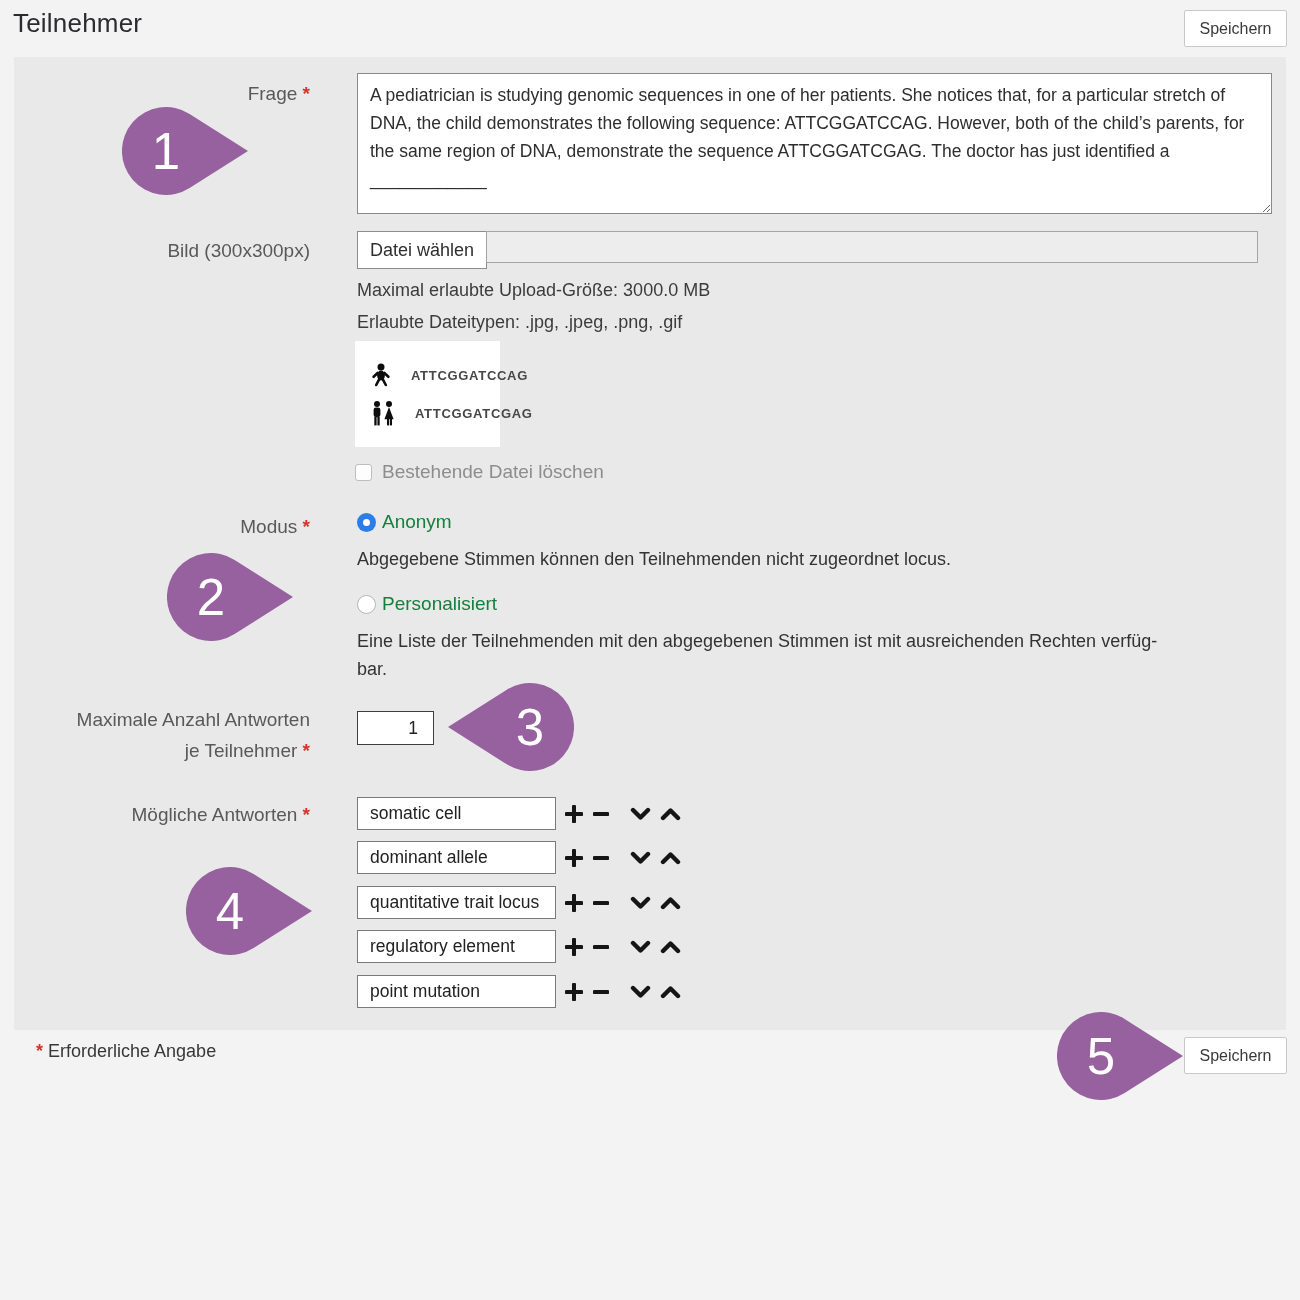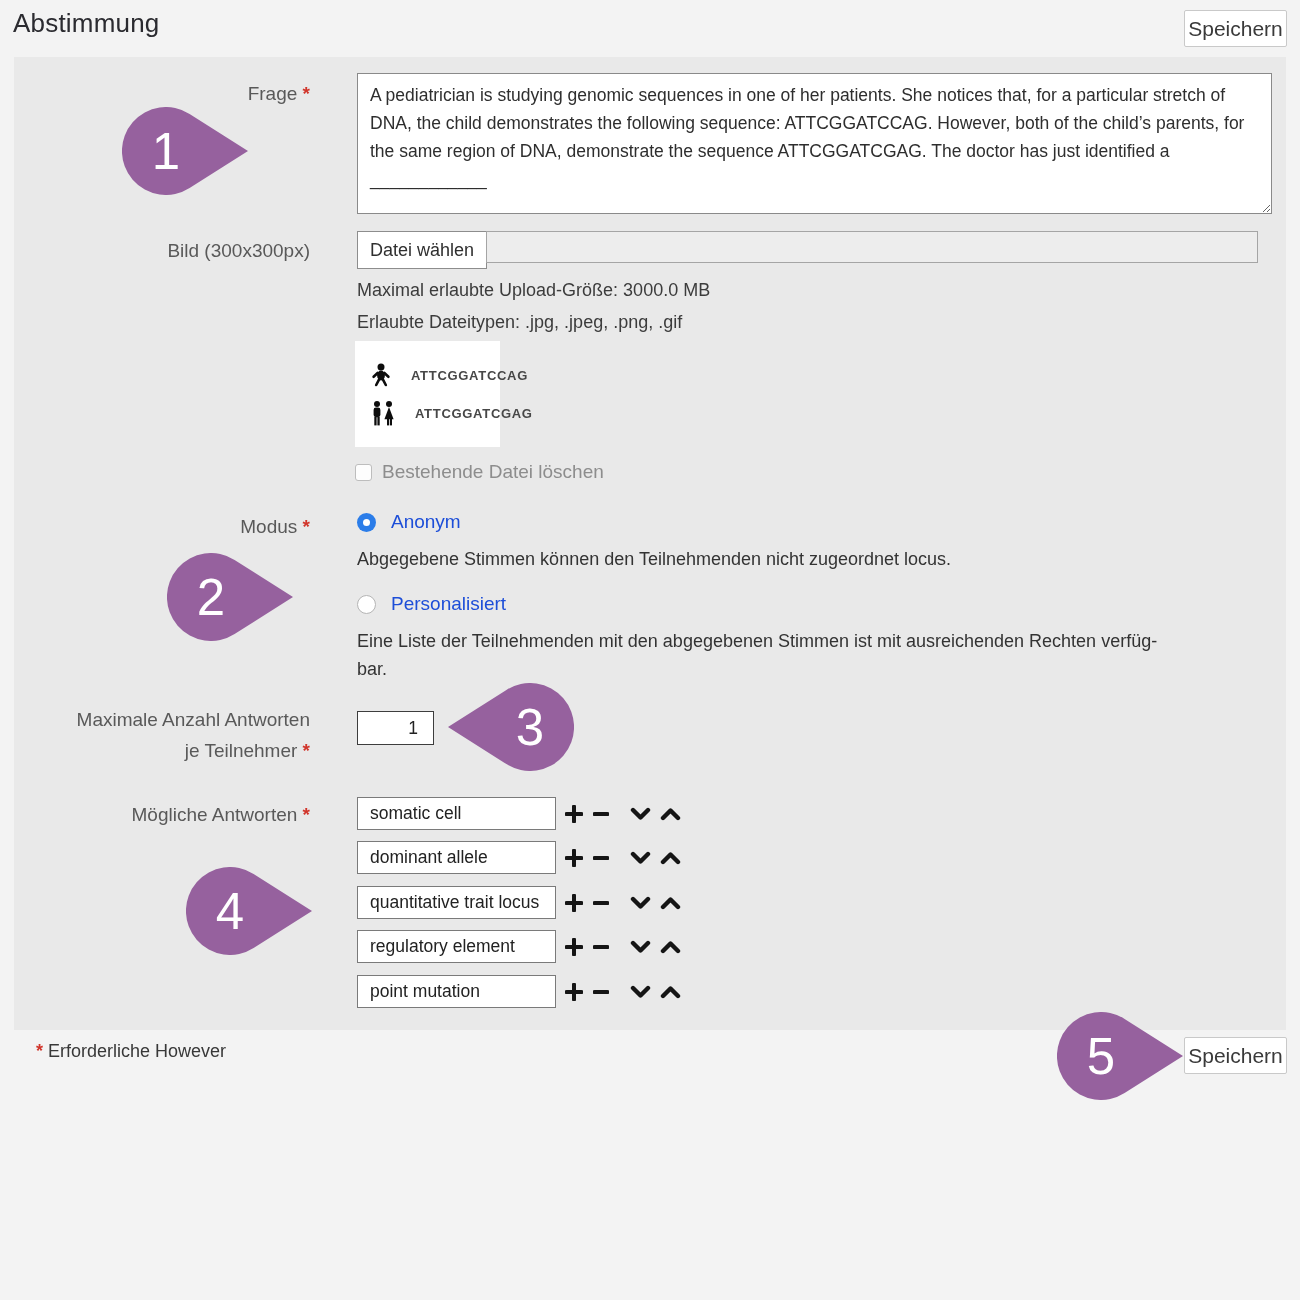--- a/index.html
+++ b/index.html
@@ -19,21 +19,21 @@
   .canvas{position:relative;width:1300px;height:1300px;overflow:hidden}
 
   
   .page-title{
     position:absolute;left:13px;top:8px;
     font-size:26px;font-weight:400;color:#2b2b30;letter-spacing:.2px;
   }
   .btn{
     position:absolute;width:103px;height:37px;
     background:#fff;border:1px solid #c9c9c9;
-    font-family:inherit;font-size:21px;color:#3a3a3a;
+    font-family:inherit;font-size:16px;color:#3a3a3a;
     text-align:center;line-height:35px;cursor:pointer;border-radius:2px;
   }
   .btn-top{left:1184px;top:10px}
   .btn-bottom{left:1184px;top:1037px}
 
   
   .panel{
     position:absolute;left:14px;top:57px;width:1272px;height:973px;
     background:var(--panel-bg);
   }
@@ -87,21 +87,21 @@
     border-radius:3px;display:inline-block;cursor:pointer;flex:0 0 auto;
   }
   .chk-label{font-size:19px;color:#8d8d8d;margin-left:10px}
 
   
   .radio-row{position:absolute;left:357px;display:flex;align-items:center}
   .radio{width:19px;height:19px;border-radius:50%;display:inline-block;flex:0 0 auto;cursor:pointer;position:relative}
   .radio.on{background:var(--radio-blue)}
   .radio.on::after{content:"";position:absolute;left:6px;top:6px;width:7px;height:7px;border-radius:50%;background:#fff}
   .radio.off{background:#fff;border:1px solid #b5b5b5}
-  .radio-label{font-size:19px;color:#1d4ed8;margin-left:15px}
+  .radio-label{font-size:19px;color:#15803d;margin-left:6px}
   .mode-desc{
     position:absolute;left:357px;font-size:18px;color:#333;line-height:28px;
     width:930px;white-space:pre-line;
   }
 
   
   .max-label{top:704px;line-height:31px}
   .max-input{
     position:absolute;left:357px;top:711px;width:77px;height:34px;
     border:1px solid #3d3d3d;background:#fff;font-family:inherit;
@@ -132,21 +132,21 @@
     display:flex;align-items:center;justify-content:center;
     color:#fff;font-size:51px;font-weight:400;
   }
   .badge.flip .badge-num{left:38px}
 </style>
 </head>
 <body>
 
 <div class="canvas">
 
-  <div class="page-title">Abstimmung</div>
+  <div class="page-title">Teilnehmer</div>
   <button class="btn btn-top">Speichern</button>
 
   <div class="panel"></div>
 
   <div class="flabel" style="top:80px">
     <span>Frage</span>
     <span class="req">*</span>
   </div>
   <textarea class="question-area" style="">A pediatrician is studying genomic sequences in one of her patients. She notices that, for a particular stretch of DNA, the child demonstrates the following sequence: ATTCGGATCCAG. However, both of the child’s parents, for the same region of DNA, demonstrate the sequence ATTCGGATCGAG. The doctor has just identified a ____________</textarea>
 
@@ -328,21 +328,21 @@
       </span>
     <span class="ic ic-up">
         <svg width="21" height="16" viewBox="0 0 21 16">
           <path d="M3 12 L10.5 4.5 L18 12" fill="none" stroke="#151515" stroke-width="4.4" stroke-linecap="round" stroke-linejoin="round"></path>
         </svg>
       </span>
   </div>
 
   <div class="footnote">
     <span class="req">*</span>
-    <span>Erforderliche However</span>
+    <span>Erforderliche Angabe</span>
   </div>
   <button class="btn btn-bottom">Speichern</button>
 
   <div class="badge" style="left:122px;top:107px">
     <svg viewBox="0 0 126 88" width="126" height="88">
         <path d="M126,44 L67.6,6.9 A44,44 0 1 0 67.6,81.1 Z"></path>
       </svg>
     <div class="badge-num">1</div>
   </div>
   <div class="badge" style="left:167px;top:553px">

